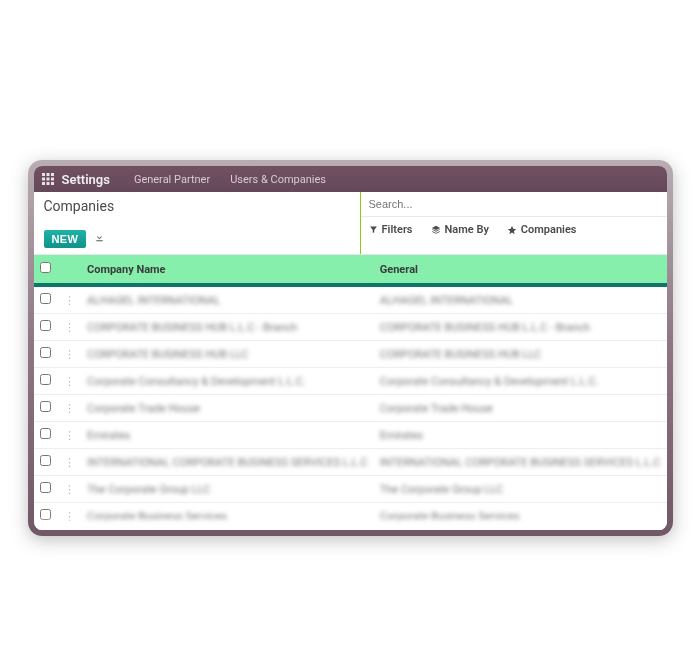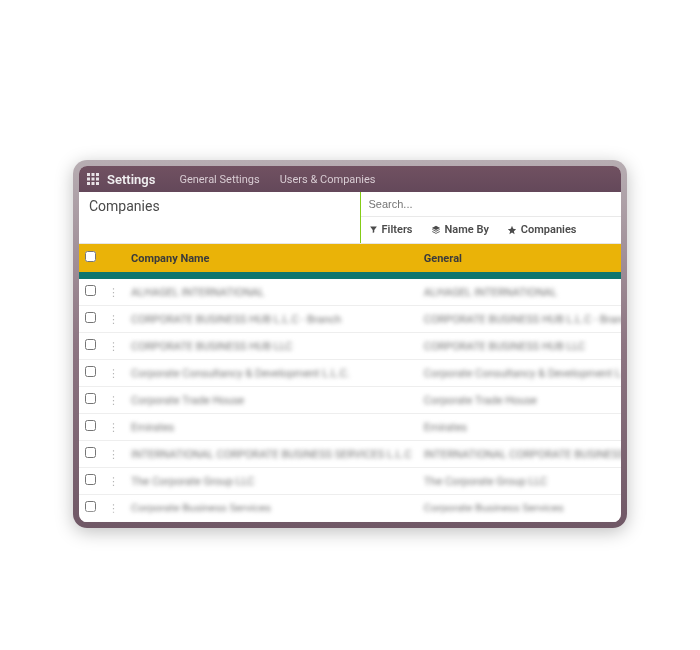--- a/index.html
+++ b/index.html
@@ -7,21 +7,21 @@
       font-family: -apple-system, BlinkMacSystemFont, "Segoe UI", Roboto, Arial, sans-serif;
       background: #fff;
       width: 700px;
       height: 650px;
       display: flex;
       align-items: flex-start;
       justify-content: center;
       padding-top: 160px;
     }
     .window-wrap {
-      width: 554px;
+      width: 645px;
       border-radius: 14px;
       padding: 6px;
       background: linear-gradient(to bottom, #b7adb2 0%, #8d7582 50%, #705866 100%);
       box-shadow: 0 4px 18px rgba(0,0,0,0.25);
     }
     .window {
       background: #fff;
       border-radius: 8px;
       overflow: hidden;
     }
@@ -126,22 +126,22 @@
     table.list {
       width:100%;
       border-collapse:collapse;
       font-size:11px;
     }
     table.list thead th {
       text-align:left;
       font-weight:700;
       color:#3b3b3b;
       padding:7px 6px;
-      border-bottom:7px solid #0f766e;
-      background:#eab308;
+      border-bottom:4px solid #0f766e;
+      background:#86efac;
     }
     table.list th.check-col, table.list td.check-col {
       width:28px;
       text-align:center;
     }
     table.list th.handle-col, table.list td.handle-col {
       width:14px;
       color:#b5b5b5;
     }
     table.list tbody td {
@@ -180,27 +180,35 @@
             <rect x="9" y="0" width="3" height="3"></rect>
           <rect x="0" y="4.5" width="3" height="3"></rect>
             <rect x="4.5" y="4.5" width="3" height="3"></rect>
             <rect x="9" y="4.5" width="3" height="3"></rect>
           <rect x="0" y="9" width="3" height="3"></rect>
             <rect x="4.5" y="9" width="3" height="3"></rect>
             <rect x="9" y="9" width="3" height="3"></rect>
         </svg>
       </span>
       <span class="brand">Settings</span>
-      <span class="menu">General Settings</span>
+      <span class="menu">General Partner</span>
       <span class="menu">Users &amp; Companies</span>
     </div>
 
     <div class="controlbar">
       <div class="controlbar-left">
         <div class="breadcrumb">Companies</div>
+        <div class="actions-row">
+          <button class="btn-new">NEW</button>
+          <span class="dl-icon">
+            <svg width="11" height="11" viewBox="0 0 24 24" fill="#555">
+                <path d="M12 3v10l4-4 1.4 1.4L12 16 6.6 10.4 8 9l4 4V3h0zM5 18h14v2H5z"></path>
+              </svg>
+          </span>
+        </div>
       </div>
       <div class="controlbar-right">
         <input class="search-input" placeholder="Search..." style="">
         <div class="filter-row">
           <span class="filter-item">
             <svg width="9" height="9" viewBox="0 0 24 24" fill="#4b4b4b">
                 <path d="M3 4h18l-7 9v6l-4 2v-8z"></path>
               </svg>
             <span>Filters</span>
           </span>

